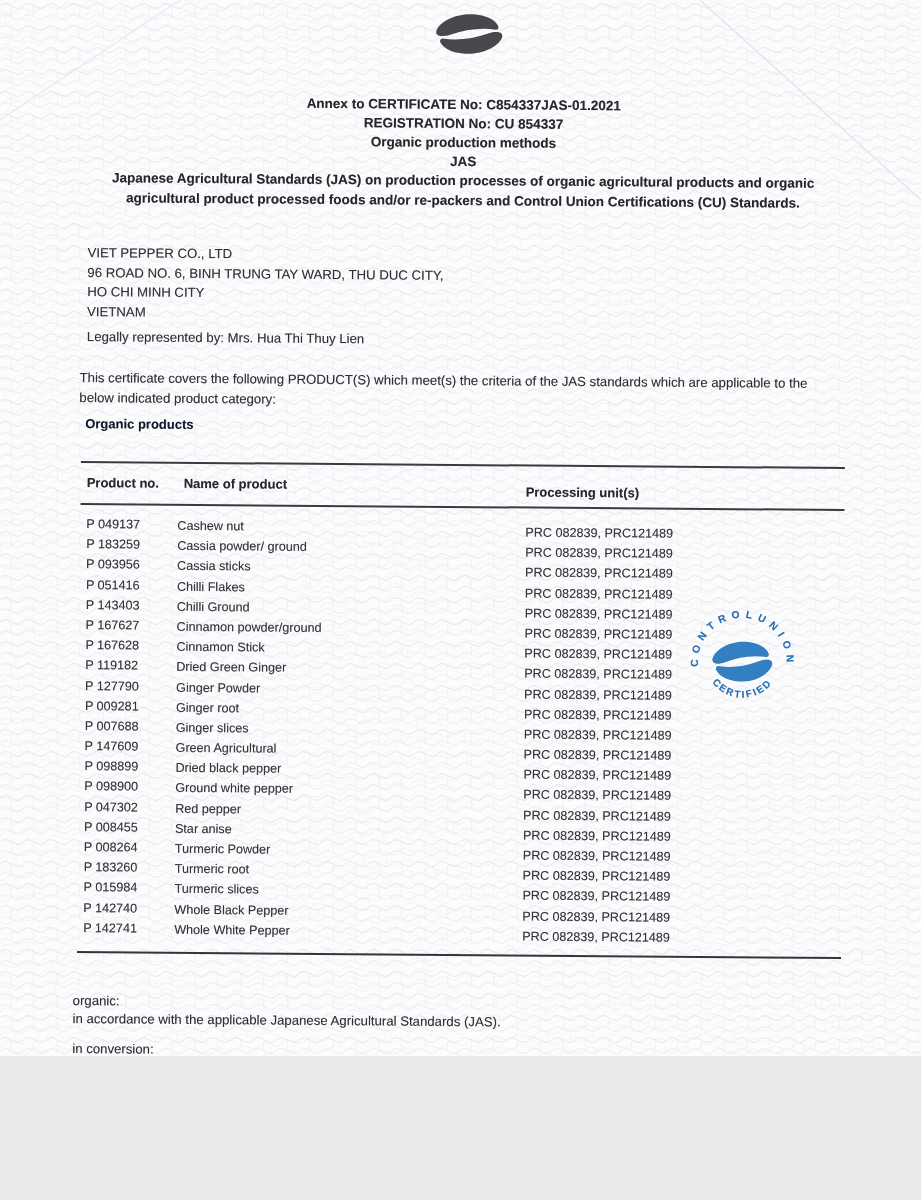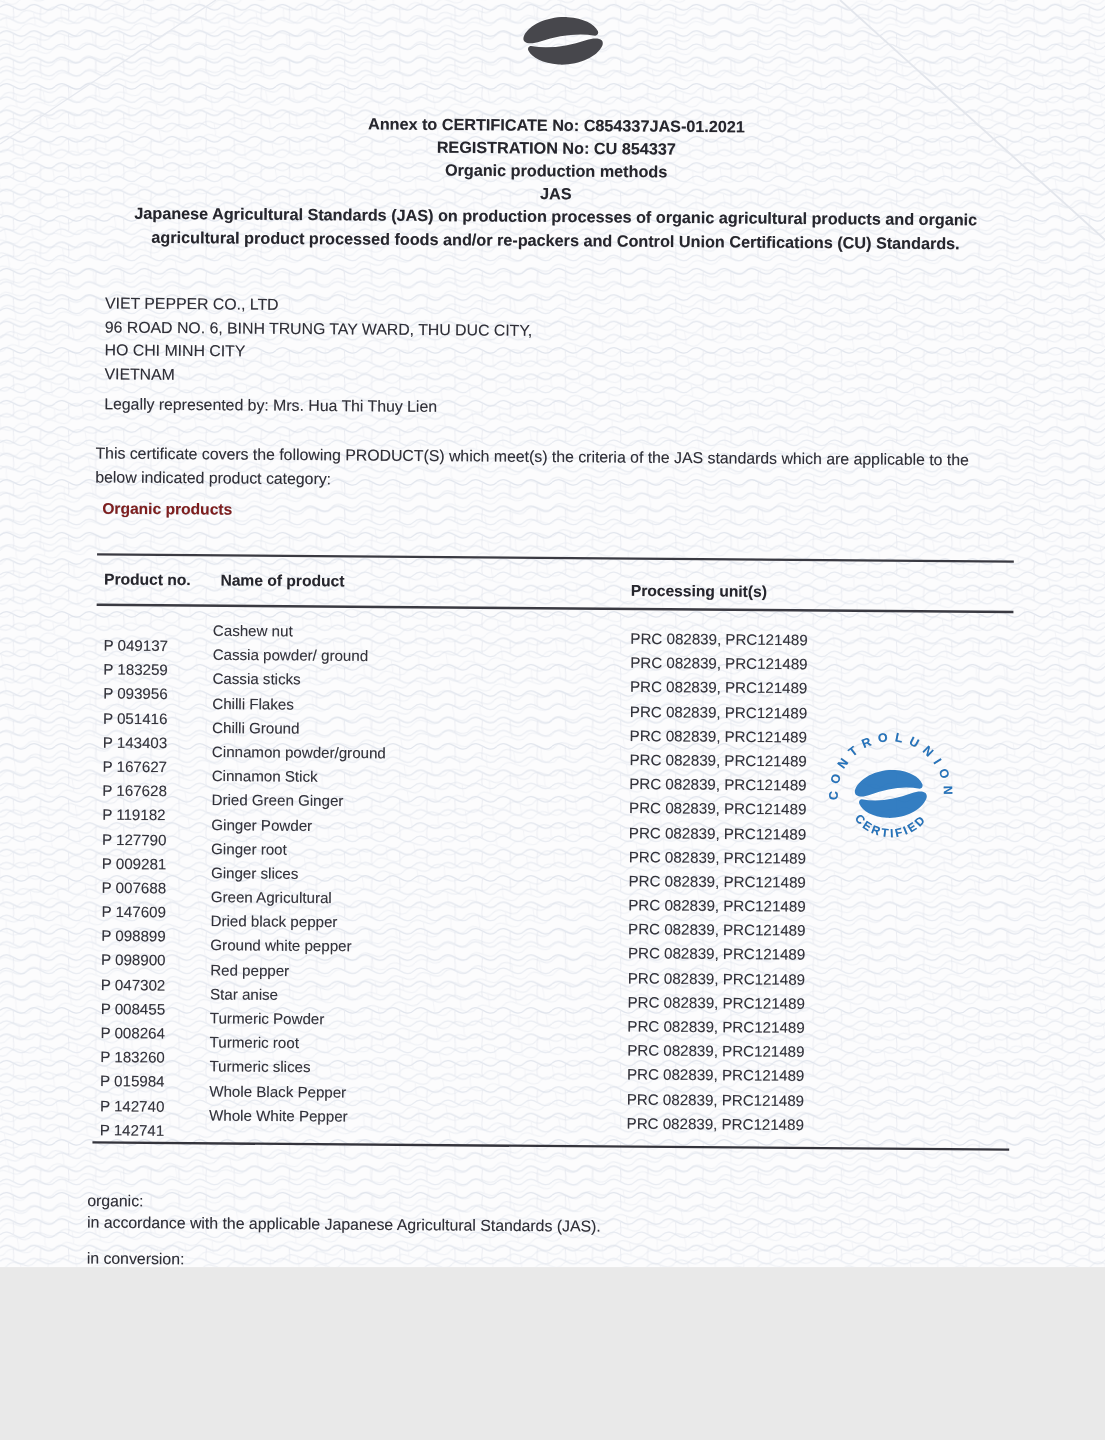--- a/index.html
+++ b/index.html
@@ -16,35 +16,35 @@
   }
   .logo-top{position:absolute;left:427px;top:5px;width:76px;height:58px;}
   .header-block{
     position:absolute;top:95px;left:60px;width:800px;text-align:center;
     font-weight:bold;font-size:13.5px;line-height:19px;color:#26262d;
   }
   .h-para{max-width:744px;margin:0 auto;line-height:19.5px;}
   .company{position:absolute;top:246px;left:85px;font-size:13.2px;line-height:19.5px;color:#2f2f37;}
   .rep{margin-top:6px;}
   .intro{position:absolute;top:371px;left:78px;width:758px;font-size:13.2px;line-height:19.5px;color:#2f2f37;}
-  .category{position:absolute;top:419px;left:84px;font-size:13px;font-weight:bold;color:#7f1d1d;}
+  .category{position:absolute;top:419px;left:84px;font-size:13px;font-weight:bold;color:#0f172a;}
   .table{
     position:absolute;top:464px;left:80px;width:764px;
     border-top:2px solid #3a3a42;border-bottom:2.5px solid #34343c;
   }
   .thead{position:relative;height:40px;border-bottom:2px solid #3a3a42;
     font-weight:bold;font-size:13px;color:#26262d;}
   .th{position:absolute;top:12px;white-space:nowrap;}
   .th1{left:6px}
   .th2{left:103px}
   .th3{left:445px;top:18px}
   .tbody{position:relative;padding:10px 0 12px 0;}
   .trow{position:relative;height:20.2px;font-size:12.6px;color:#33333b;}
   .c{position:absolute;white-space:nowrap;}
-  .c1{left:6px;top:16px;}
+  .c1{left:6px;top:2px;}
   .c2{left:97px;top:3px;}
   .c3{left:445px;top:7px;}
   .stamp{position:absolute;left:684px;top:601px;width:118px;height:118px;}
   .footnotes{position:absolute;left:76px;top:995px;font-size:13.2px;line-height:17.5px;color:#2f2f37;}
   .fn-gap{height:13px;}
   .page-number{position:absolute;left:816px;top:1193px;font-size:11.5px;color:#82828a;text-shadow:none;}
 </style>
 </head>
 <body>
 

